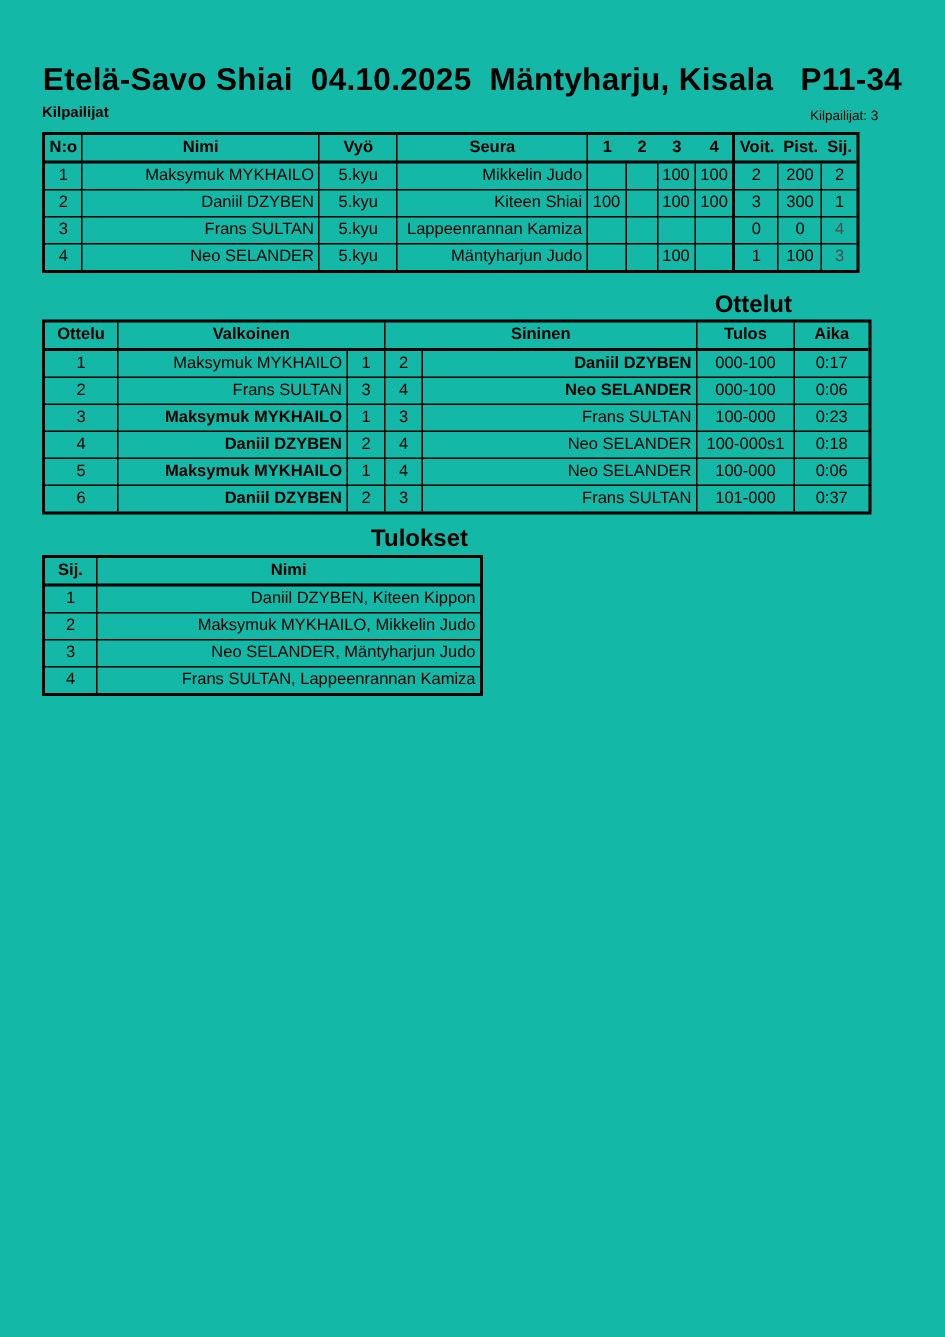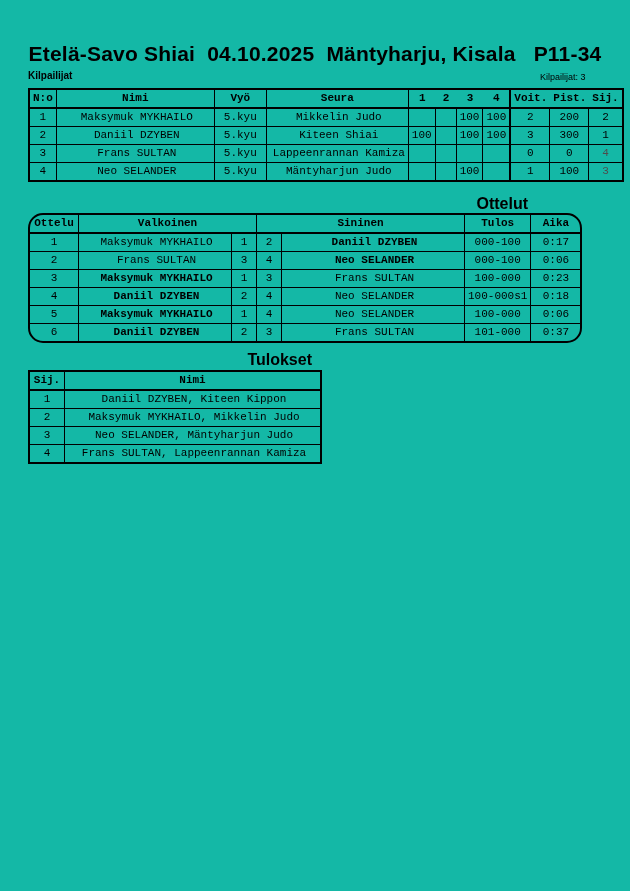--- a/index.html
+++ b/index.html
@@ -14,35 +14,35 @@
   }
   .sub-title{position:absolute;font-size:10px;font-weight:bold;text-align:left;}
   .sub-kilpailijat{top:70px;left:28px;width:356px;}
   .count-label{position:absolute;top:72px;left:540px;width:80px;font-size:9px;text-align:left;}
   .sec-title{position:absolute;font-size:16px;font-weight:bold;text-align:right;}
   .sec-ottelut{top:195px;left:28px;width:500px;}
   .sec-tulokset{top:351px;left:28px;width:284px;}
 
   table{
     position:absolute;border-collapse:separate;border-spacing:0;
-    border:2px solid #000;table-layout:fixed;font-size:11px;font-family:Liberation Mono, monospace;
+    border:2px solid #000;table-layout:fixed;font-size:11px;
   }
   #table-competitors{left:28px;top:88px;}
-  #table-matches{left:28px;top:213px;border-radius:15px;}
+  #table-matches{left:28px;top:213px;}
   #table-results{left:28px;top:370px;}
 
   th,td{
     height:17px;padding:0 3px;border-right:1px solid #000;border-bottom:1px solid #000;
     overflow:hidden;white-space:nowrap;vertical-align:middle;line-height:17px;
   }
   th{font-weight:bold;text-align:center;border-bottom:2px solid #000;}
   tr>*:last-child{border-right:none;}
   tbody tr:last-child td{border-bottom:none;}
   .c{text-align:center;}
-  .l{text-align:center;padding-left:6px;}
+  .l{text-align:right;padding-left:6px;}
   .b{font-weight:bold;}
   .muted{color:#4d4d4d;}
   .nr{border-right:none;}          
   .tr2{border-right:2px solid #000;} 
 </style>
 </head>
 <body>
 
 <div class="page">
 

